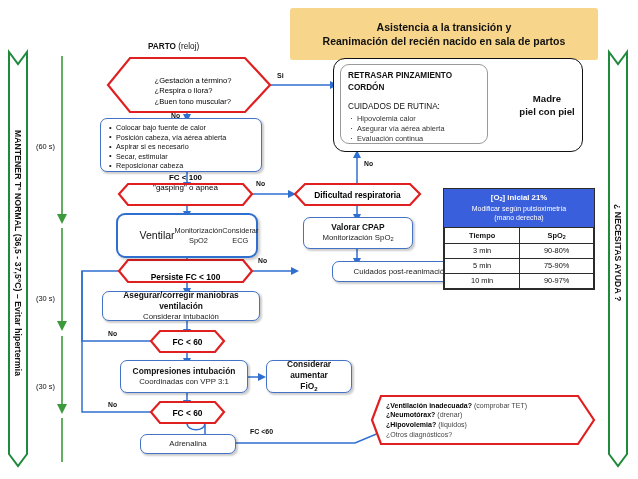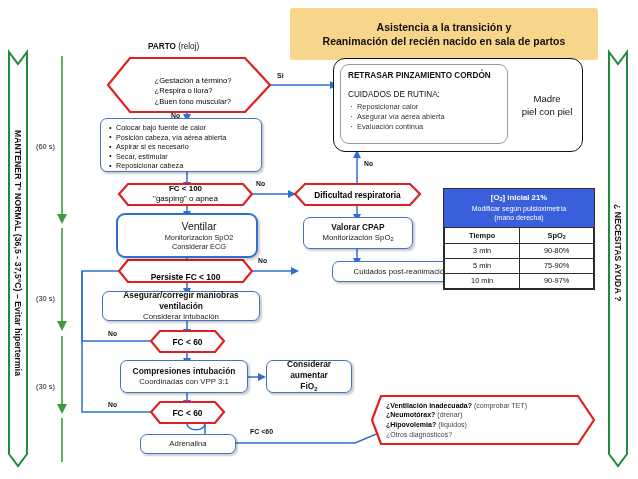--- a/index.html
+++ b/index.html
@@ -59,21 +59,21 @@
     padding:4px 6px;
     box-shadow:1.5px 1.5px 2px rgba(0,0,0,0.20);
   }
   .listbox ul{margin:0;padding:0 0 0 9px;list-style:none;}
   .listbox li{font-size:7.2px;line-height:9.6px;color:#111;position:relative;}
   .listbox li:before{content:"•";position:absolute;left:-7px;top:-0.5px;font-size:7.4px;}
 
   .thickbox{
     border:2.6px solid #2f6fd0;
     border-radius:9px;background:#fff;
-    display:flex;flex-direction:column;align-items:center;justify-content:center;
+    display:flex;flex-direction:row;align-items:center;justify-content:center;
     text-align:center;
     box-shadow:2px 2px 3px rgba(0,0,0,0.22);
     padding-left:24px;
   }
   .thickbox .t1{font-size:10.5px;line-height:13px;color:#111;}
   .thickbox .t2{font-size:7.4px;line-height:9.5px;color:#222;}
 
   
   .bigbox{
     border:1.6px solid #111;border-radius:12px;background:#fff;
@@ -81,21 +81,21 @@
   .innerbox{
     border:1px solid #9a9a9a;border-radius:9px;background:#fff;
     padding:5px 7px;
   }
   .innerbox .hd{font-size:8.2px;font-weight:bold;color:#111;line-height:12px;}
   .innerbox .hd2{font-size:8.2px;font-weight:normal;color:#111;line-height:12px;margin-top:7px;}
   .innerbox ul{margin:1px 0 0 0;padding:0 0 0 9px;list-style:none;}
   .innerbox li{font-size:7.4px;line-height:10px;color:#333;position:relative;}
   .innerbox li:before{content:"·";position:absolute;left:-7px;top:-1px;font-size:9px;}
   .madre{
-    font-size:9.6px;font-weight:normal;color:#111;text-align:center;line-height:13px;
+    font-size:9.6px;font-weight:bold;color:#111;text-align:center;line-height:13px;
   }
 
   
   .spo2{
     border:1px solid #2b2b2b;background:#fff;
   }
   .spo2 .hdr{
     background:#3a5fdd;color:#fff;text-align:center;
     padding:4px 3px 5px 3px;
   }
@@ -265,21 +265,21 @@
   <div class="abs listbox" style="left:100px;top:118px;width:162px;height:54px;">
     <ul>
       <li>Colocar bajo fuente de calor</li>
       <li>Posición cabeza, vía aérea abierta</li>
       <li>Aspirar si es necesario</li>
       <li>Secar, estimular</li>
       <li>Reposicionar cabeza</li>
     </ul>
   </div>
 
-  <div class="abs" style="left:119px;top:180px;width:133px;height:27px;display:flex;flex-direction:column;align-items:center;justify-content:center;text-align:right;">
+  <div class="abs" style="left:119px;top:169px;width:133px;height:27px;display:flex;flex-direction:column;align-items:center;justify-content:center;text-align:right;">
     <div style="font-size:8px;font-weight:bold;line-height:10px;">FC &lt; 100</div>
     <div style="font-size:8px;line-height:10px;">"gasping" o apnea</div>
   </div>
 
   <div class="abs thickbox" style="left:116px;top:213px;width:142px;height:45px;">
     <div class="t1">Ventilar</div>
     <div class="t2">Monitorización SpO2</div>
     <div class="t2">Considerar ECG</div>
   </div>
 
@@ -331,25 +331,25 @@
     <div style="text-align:left;">
       <div style="font-size:7px;line-height:9.6px;"><b>¿Ventilación inadecuada?</b><span style="color:#444;"> (comprobar TET)</span></div>
       <div style="font-size:7px;line-height:9.6px;"><b>¿Neumotórax?</b><span style="color:#444;"> (drenar)</span></div>
       <div style="font-size:7px;line-height:9.6px;"><b>¿Hipovolemia?</b><span style="color:#444;"> (líquidos)</span></div>
       <div style="font-size:7px;line-height:9.6px;color:#444;">¿Otros diagnósticos?</div>
     </div>
   </div>
 
   <div class="abs bigbox" style="left:333px;top:58px;width:250px;height:94px;"></div>
 
-  <div class="abs innerbox" style="left:340px;top:64px;width:168px;height:80px;">
+  <div class="abs innerbox" style="left:340px;top:64px;width:148px;height:80px;">
     <div class="hd">RETRASAR PINZAMIENTO CORDÓN</div>
     <div class="hd2">CUIDADOS DE RUTINA:</div>
     <ul>
-      <li>Reposicionar calor</li>
+      <li>Hipovolemia calor</li>
       <li>Asegurar vía aérea abierta</li>
       <li>Evaluación continua</li>
     </ul>
   </div>
 
   <div class="abs madre" style="left:516px;top:92px;width:62px;">
     <div>Madre</div>
     <div>piel con piel</div>
   </div>
 

